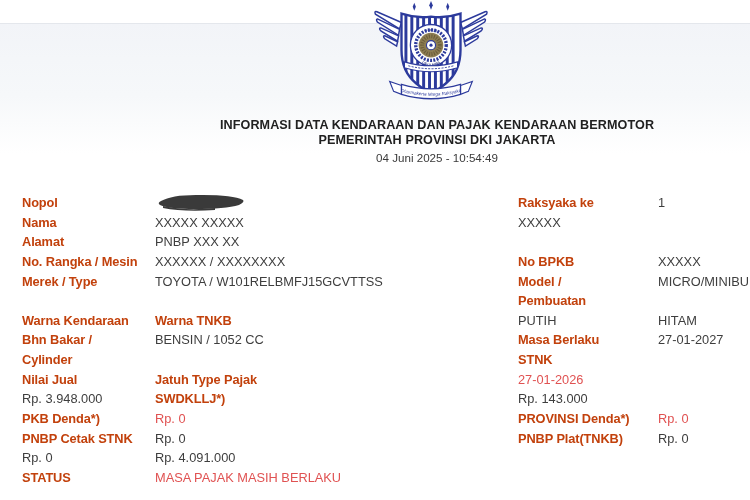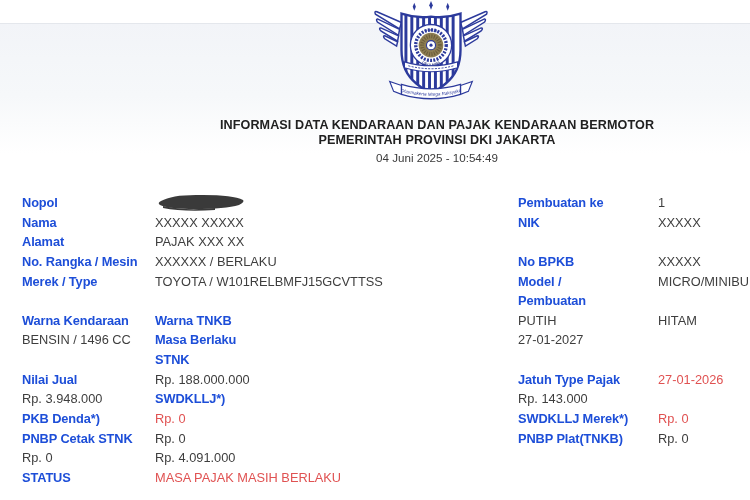--- a/index.html
+++ b/index.html
@@ -10,21 +10,21 @@
         background:linear-gradient(180deg,#f2f4f8 0%,#f6f8fa 55%,#ffffff 100%);
         border-top:1px solid #e4e7ec;}
   .logo-wrap{position:absolute;left:372px;top:0;width:118px;height:108px;}
   .hdr{position:absolute;left:0;width:874px;text-align:center;color:#212121;}
   .hdr.title{top:118px;font-size:12.6px;font-weight:700;letter-spacing:.1px;}
   .hdr.subtitle{top:133px;font-size:12.6px;font-weight:700;letter-spacing:.1px;}
   .hdr.datetime{top:151px;font-size:11.6px;font-weight:400;color:#3a3a3a;}
   .tbl{position:absolute;left:22px;top:193px;width:816px;font-size:12.8px;line-height:19.64px;}
   .row{display:grid;grid-template-columns:133px 363px 140px 180px;}
   .cell{white-space:pre-line;}
-  .lbl{font-weight:700;color:#1d4ed8;letter-spacing:-.1px;}
+  .lbl{font-weight:700;color:#c2410c;letter-spacing:-.1px;}
   .val{color:#3e3e3e;white-space:nowrap;}
   .red{color:#e05252;}
   .redact{display:inline-block;vertical-align:middle;margin-top:-3px;}
 </style>
 </head>
 <body>
 
 <div id="app">
 
   <div class="band"></div>
@@ -105,75 +105,75 @@
   <div class="hdr subtitle">PEMERINTAH PROVINSI DKI JAKARTA</div>
   <div class="hdr datetime">04 Juni 2025 - 10:54:49</div>
 
   <div class="tbl" id="details-table">
       <div class="row">
         <div class="cell lbl">Nopol</div>
         <div class="cell val"><svg class="redact" width="92" height="18" viewBox="0 0 92 18">
             <path d="M6,8 Q18,1 48,2 Q78,2 88,7 Q90,9 84,12 Q70,16 40,16 Q14,16 5,12 Q2,10 6,8 Z" fill="#3a3a3a"></path>
             <path d="M8,13 Q30,18 60,15 L60,17 Q28,19 8,15 Z" fill="#3a3a3a"></path>
           </svg></div>
-        <div class="cell lbl">Pembuatan ke</div>
+        <div class="cell lbl">Raksyaka ke</div>
         <div class="cell val">1</div>
       </div>
       <div class="row">
         <div class="cell lbl">Nama</div>
         <div class="cell val">XXXXX XXXXX</div>
-        <div class="cell lbl">NIK</div>
         <div class="cell val">XXXXX</div>
       </div>
       <div class="row">
         <div class="cell lbl">Alamat</div>
-        <div class="cell val">PAJAK XXX XX</div>
+        <div class="cell val">PNBP XXX XX</div>
         <div class="cell lbl"></div>
         <div class="cell val"></div>
       </div>
       <div class="row">
         <div class="cell lbl">No. Rangka / Mesin</div>
-        <div class="cell val">XXXXXX / BERLAKU</div>
+        <div class="cell val">XXXXXX / XXXXXXXX</div>
         <div class="cell lbl">No BPKB</div>
         <div class="cell val">XXXXX</div>
       </div>
       <div class="row">
         <div class="cell lbl">Merek / Type</div>
         <div class="cell val">TOYOTA / W101RELBMFJ15GCVTTSS</div>
         <div class="cell lbl">Model /
 Pembuatan</div>
         <div class="cell val">MICRO/MINIBU</div>
       </div>
       <div class="row">
         <div class="cell lbl">Warna Kendaraan</div>
         <div class="cell lbl">Warna TNKB</div>
         <div class="cell val">PUTIH</div>
         <div class="cell val">HITAM</div>
       </div>
       <div class="row">
-        <div class="cell val">BENSIN / 1496 CC</div>
+        <div class="cell lbl">Bhn Bakar /
+Cylinder</div>
+        <div class="cell val">BENSIN / 1052 CC</div>
         <div class="cell lbl">Masa Berlaku
 STNK</div>
         <div class="cell val">27-01-2027</div>
       </div>
       <div class="row">
         <div class="cell lbl">Nilai Jual</div>
-        <div class="cell val">Rp. 188.000.000</div>
         <div class="cell lbl">Jatuh Type Pajak</div>
         <div class="cell val red">27-01-2026</div>
       </div>
       <div class="row">
         <div class="cell val">Rp. 3.948.000</div>
         <div class="cell lbl">SWDKLLJ*)</div>
         <div class="cell val">Rp. 143.000</div>
       </div>
       <div class="row">
         <div class="cell lbl">PKB Denda*)</div>
         <div class="cell val red">Rp. 0</div>
-        <div class="cell lbl">SWDKLLJ Merek*)</div>
+        <div class="cell lbl">PROVINSI Denda*)</div>
         <div class="cell val red">Rp. 0</div>
       </div>
       <div class="row">
         <div class="cell lbl">PNBP Cetak STNK</div>
         <div class="cell val">Rp. 0</div>
         <div class="cell lbl">PNBP Plat(TNKB)</div>
         <div class="cell val">Rp. 0</div>
       </div>
       <div class="row">
         <div class="cell val">Rp. 0</div>

